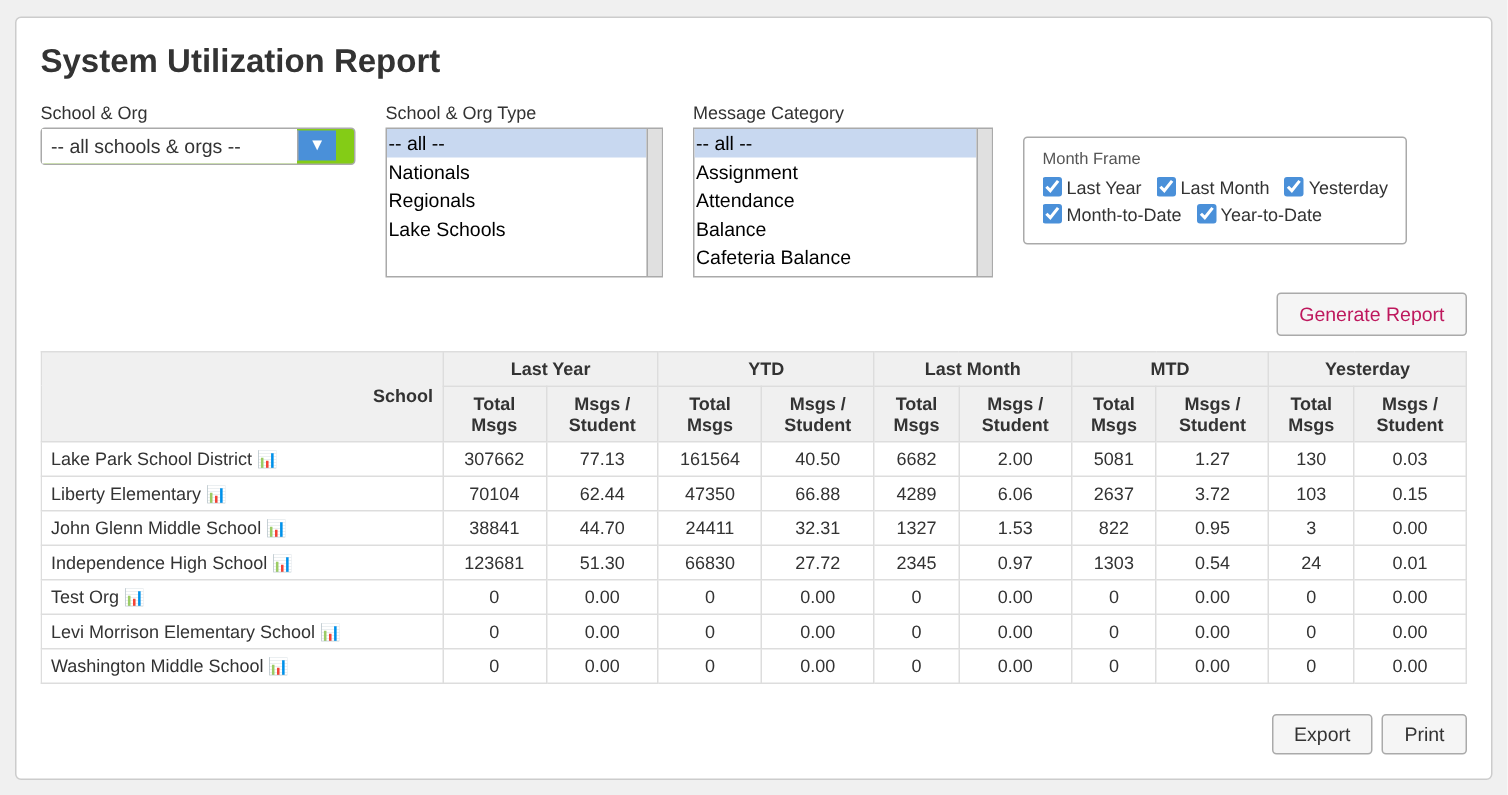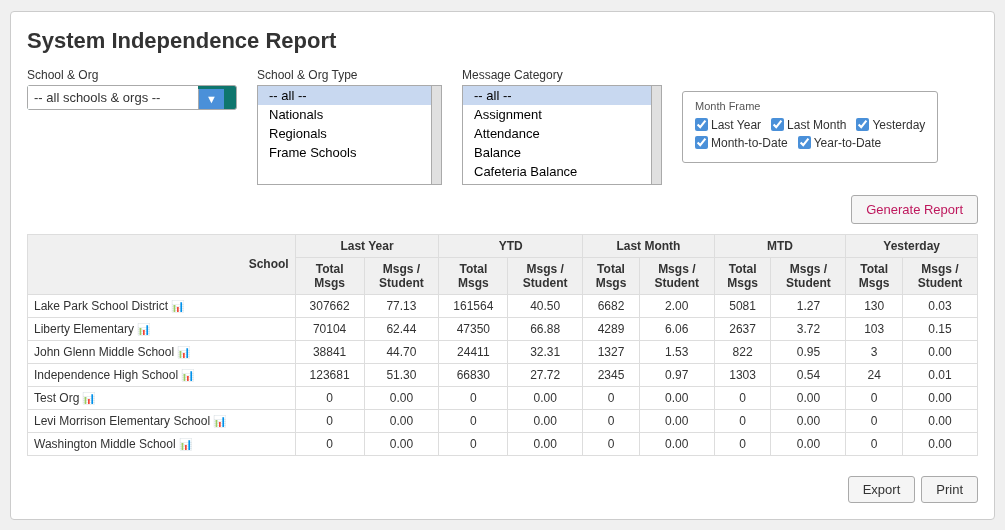--- a/index.html
+++ b/index.html
@@ -37,24 +37,24 @@
       flex-direction: column;
       gap: 3px;
     }
     .filter-label {
       font-size: 12px;
       color: #333;
       font-weight: normal;
     }
     .school-org-select {
       display: flex;
-      align-items: flex-end;
+      align-items: center;
       border: 1px solid #aaa;
       border-radius: 3px;
-      background: #0f766e;
+      background: #84cc16;
       width: 210px;
     }
     .dropdown-arrow {
       background: #4a90d9;
       color: white;
       padding: 4px 7px;
       font-size: 11px;
       cursor: pointer;
       border-left: 1px solid #aaa;
       flex-shrink: 0;
@@ -157,54 +157,54 @@
       border: 1px solid #aaa;
       background: #fff;
       width: 185px;
       height: 100px;
     }
     .listbox-inner {
       flex: 1;
       overflow-y: auto;
     }
     .listbox-inner div {
-      padding: 2px 11px;
+      padding: 2px 1px;
       cursor: pointer;
     }
     .listbox-inner div.selected-item {
       background: #c8d8f0;
     }
     .msg-listbox-wrapper {
       width: 200px;
     }
   </style>
 </head>
 <body>
 
 <div class="main-container">
-  <div class="page-title">System Independence Report</div>
+  <div class="page-title">System Utilization Report</div>
 
   <div class="filters-row">
 
     <div class="filter-group">
       <div class="filter-label">School &amp; Org</div>
       <div class="school-org-select">
         <input type="text" style="border: none; outline: none; font-size: 13px; padding: 4px 6px; width: 170px; color: rgb(51, 51, 51);" readonly="" value="-- all schools &amp; orgs --">
         <div class="dropdown-arrow">▼</div>
       </div>
     </div>
 
     <div class="filter-group">
       <div class="filter-label">School &amp; Org Type</div>
       <div class="listbox-wrapper">
         <div class="listbox-inner">
           <div class="selected-item">-- all --</div>
           <div>Nationals</div>
           <div>Regionals</div>
-          <div>Frame Schools</div>
+          <div>Lake Schools</div>
         </div>
         <div class="scroll-indicator"></div>
       </div>
     </div>
 
     <div class="filter-group">
       <div class="filter-label">Message Category</div>
       <div class="listbox-wrapper msg-listbox-wrapper">
         <div class="listbox-inner">
           <div class="selected-item">-- all --</div>

